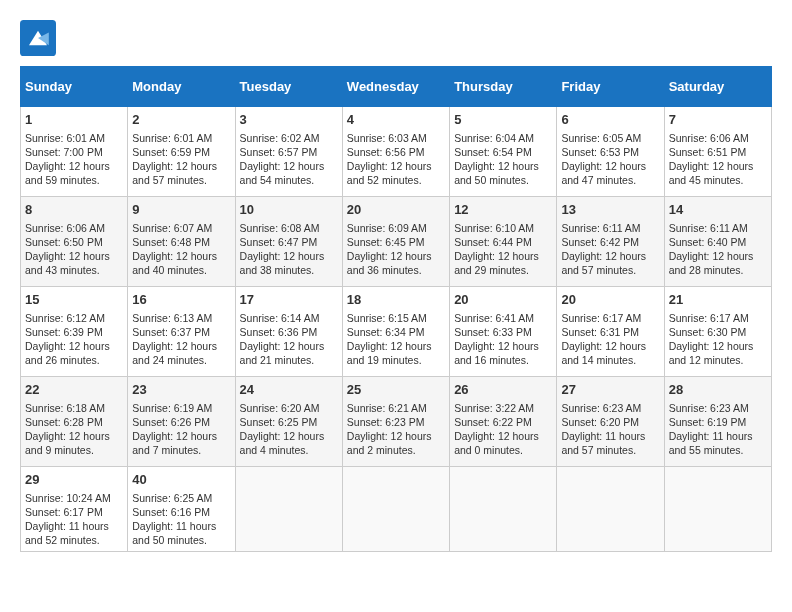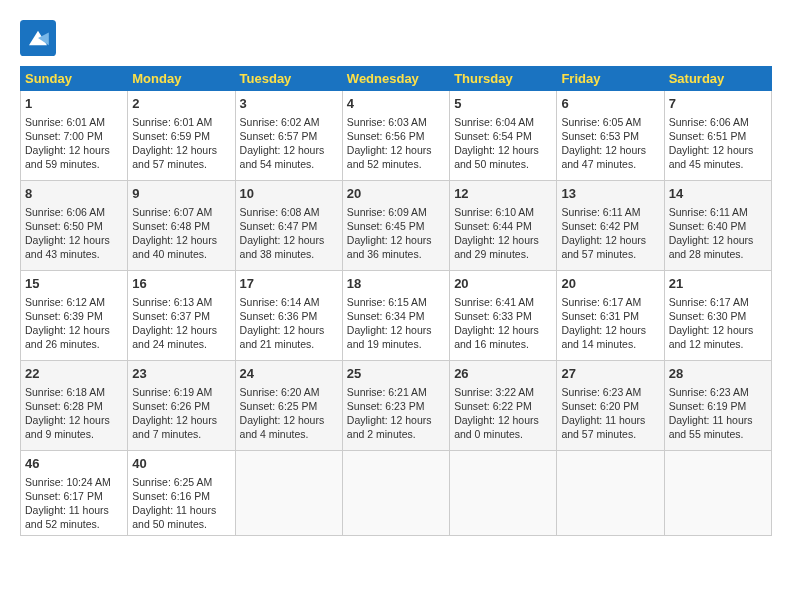--- a/index.html
+++ b/index.html
@@ -45,22 +45,22 @@
       font-weight: normal;
       color: #333;
     }
     table {
       width: 100%;
       border-collapse: collapse;
       font-size: 10.5px;
     }
     thead th {
       background-color: #1a73c1;
-      color: #fde047;
-      padding: 4px 4px;
+      color: #ffffff;
+      padding: 12px 4px;
       font-size: 13px;
       font-weight: bold;
       text-align: left;
       border: 1px solid #1a73c1;
     }
     tbody td {
       vertical-align: top;
       padding: 4px;
       border: 1px solid #ccc;
       width: 14.28%;
@@ -319,21 +319,21 @@
         <td>
           <span class="day-num">28</span>
           <div>Sunrise: 6:23 AM</div>
           <div>Sunset: 6:19 PM</div>
           <div>Daylight: 11 hours</div>
           <div>and 55 minutes.</div>
         </td>
       </tr>
       <tr class="last-row">
         <td>
-          <span class="day-num">46</span>
+          <span class="day-num">29</span>
           <div>Sunrise: 10:24 AM</div>
           <div>Sunset: 6:17 PM</div>
           <div>Daylight: 11 hours</div>
           <div>and 52 minutes.</div>
         </td>
         <td>
           <span class="day-num">40</span>
           <div>Sunrise: 6:25 AM</div>
           <div>Sunset: 6:16 PM</div>
           <div>Daylight: 11 hours</div>

